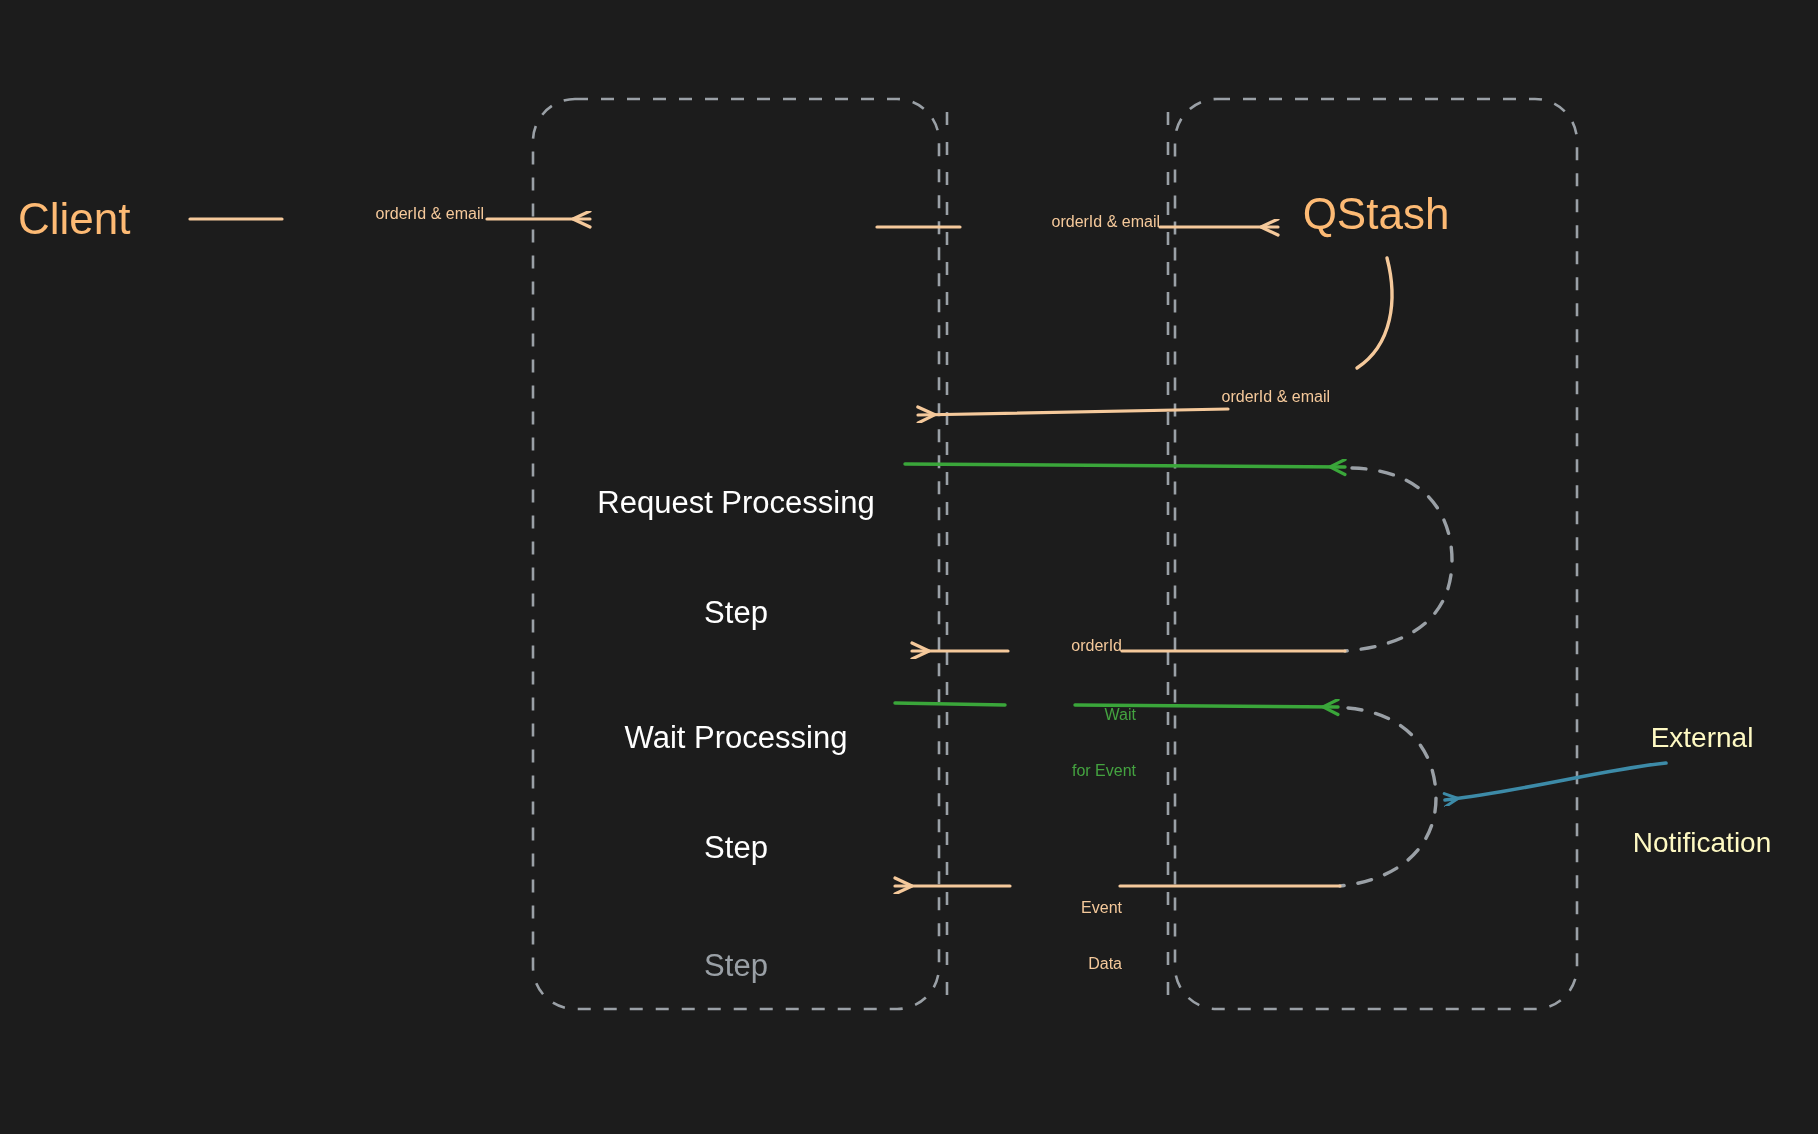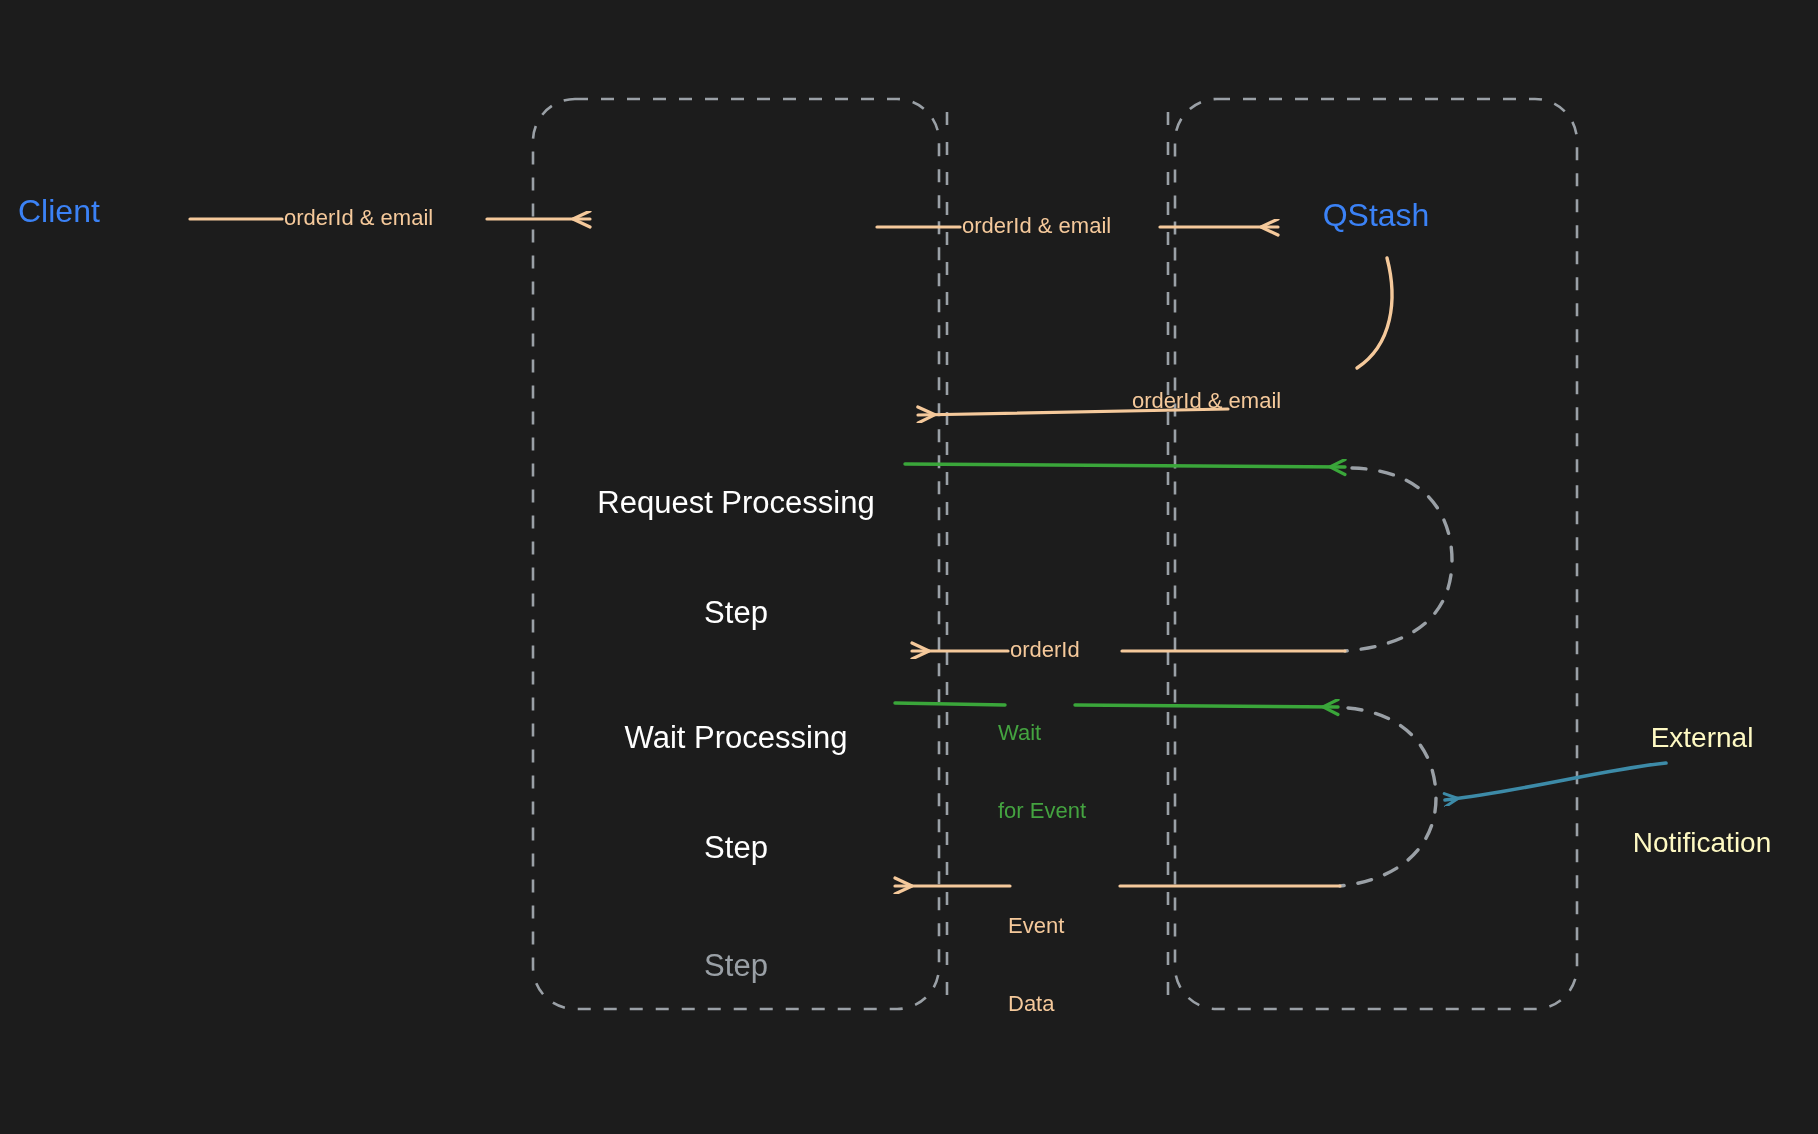--- a/index.html
+++ b/index.html
@@ -20,38 +20,38 @@
     inset: 0;
     width: 1818px;
     height: 1134px;
   }
   .lbl {
     position: absolute;
     white-space: pre;
     line-height: 1.18;
   }
   .actor-title {
-    font-size: 32px;
-    color: #3b82f6;
+    font-size: 44px;
+    color: #fdba74;
     font-weight: 400;
     text-align: center;
   }
   .step-title {
     font-size: 31px;
     color: #ffffff;
     text-align: center;
     font-weight: 400;
   }
   .step-title.muted {
     color: #9aa0a6;
   }
   .edge-label {
-    font-size: 22px;
+    font-size: 16px;
     color: #f5c99b;
-    text-align: left;
+    text-align: right;
   }
   .edge-label.green {
     color: #44a340;
   }
   .note-label {
     font-size: 28px;
     color: #fef9c3;
     text-align: center;
     line-height: 1.25;
   }
@@ -109,21 +109,21 @@
 
     <line x1="1340" y1="886" x2="1120" y2="886" stroke="#f5c99b" stroke-width="3.2" stroke-linecap="round"></line>
     <line x1="1010" y1="886" x2="895" y2="886" stroke="#f5c99b" stroke-width="3.2" stroke-linecap="round" marker-end="url(#arrow-orange-l)"></line>
   </svg>
 
   <div class="lbl actor-title" style="left:0px; top:193px; width:190px; text-align:left; padding-left:18px; box-sizing:border-box;">Client</div>
 
   <div class="lbl actor-title" style="left:533px; top:155px; width:406px;">
   </div>
 
-  <div class="lbl actor-title" style="left:1175px; top:197px; width:402px;">QStash</div>
+  <div class="lbl actor-title" style="left:1175px; top:188px; width:402px;">QStash</div>
 
   <div class="lbl edge-label" style="left:284px; top:205px; width:200px;">orderId &amp; email</div>
 
   <div class="lbl edge-label" style="left:962px; top:213px; width:198px;">orderId &amp; email</div>
 
   <div class="lbl edge-label" style="left:1132px; top:388px; width:198px;">orderId &amp; email</div>
 
   <div class="lbl step-title" style="left:533px; top:412px; width:406px;text-align:center;">
     <div>Request Processing</div>
     <div>Step</div>

